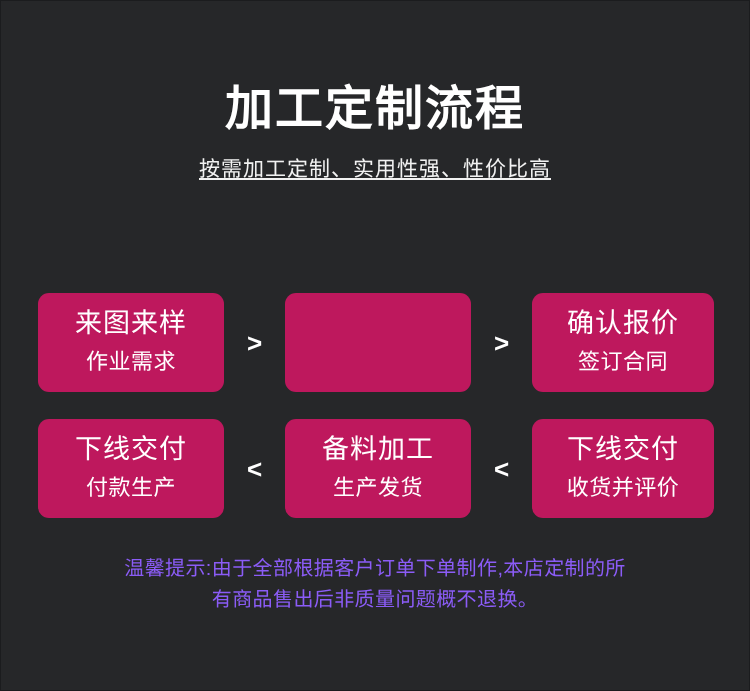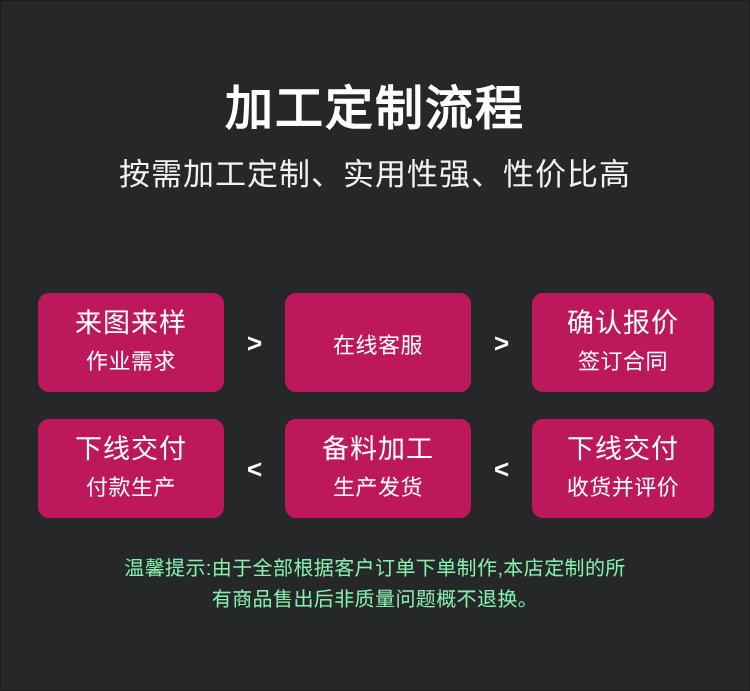--- a/index.html
+++ b/index.html
@@ -37,25 +37,26 @@
     padding-top: 80px;
     font-size: 48px;
     line-height: 1.18;
     font-weight: bold;
     color: #ffffff;
     letter-spacing: 2px;
   }
   .subtitle {
     margin: 0;
     padding-top: 18px;
-    font-size: 31px;
+    font-size: 21px;
     line-height: 1.25;
     font-weight: normal;
     color: #f2f2f2;
     letter-spacing: 1px;
+    text-decoration: underline;
   }
 
   
   .flow {
     position: absolute;
     left: 37px;
     width: 676px;
   }
   .flow-row-1 { top: 292px; }
   .flow-row-2 { top: 418px; }
@@ -104,21 +105,21 @@
   }
   .step-wide { width: 182px; }
 
   
   .note {
     position: absolute;
     left: 0;
     top: 552px;
     width: 100%;
     text-align: center;
-    color: #86efac;
+    color: #8b5cf6;
     font-size: 20px;
     line-height: 1.55;
     letter-spacing: 0.4px;
   }
   .note-line {
     display: block;
   }
 </style>
 </head>
 <body>
@@ -133,21 +134,20 @@
   <div class="flow flow-row-1">
     <div class="row">
       <div class="step">
         <span class="step-title">来图来样</span>
         <span class="step-sub">作业需求</span>
       </div>
 
       <div class="arrow">&gt;</div>
 
       <div class="step">
-        <span class="step-sub">在线客服</span>
       </div>
 
       <div class="arrow">&gt;</div>
 
       <div class="step step-wide">
         <span class="step-title">确认报价</span>
         <span class="step-sub">签订合同</span>
       </div>
     </div>
   </div>

